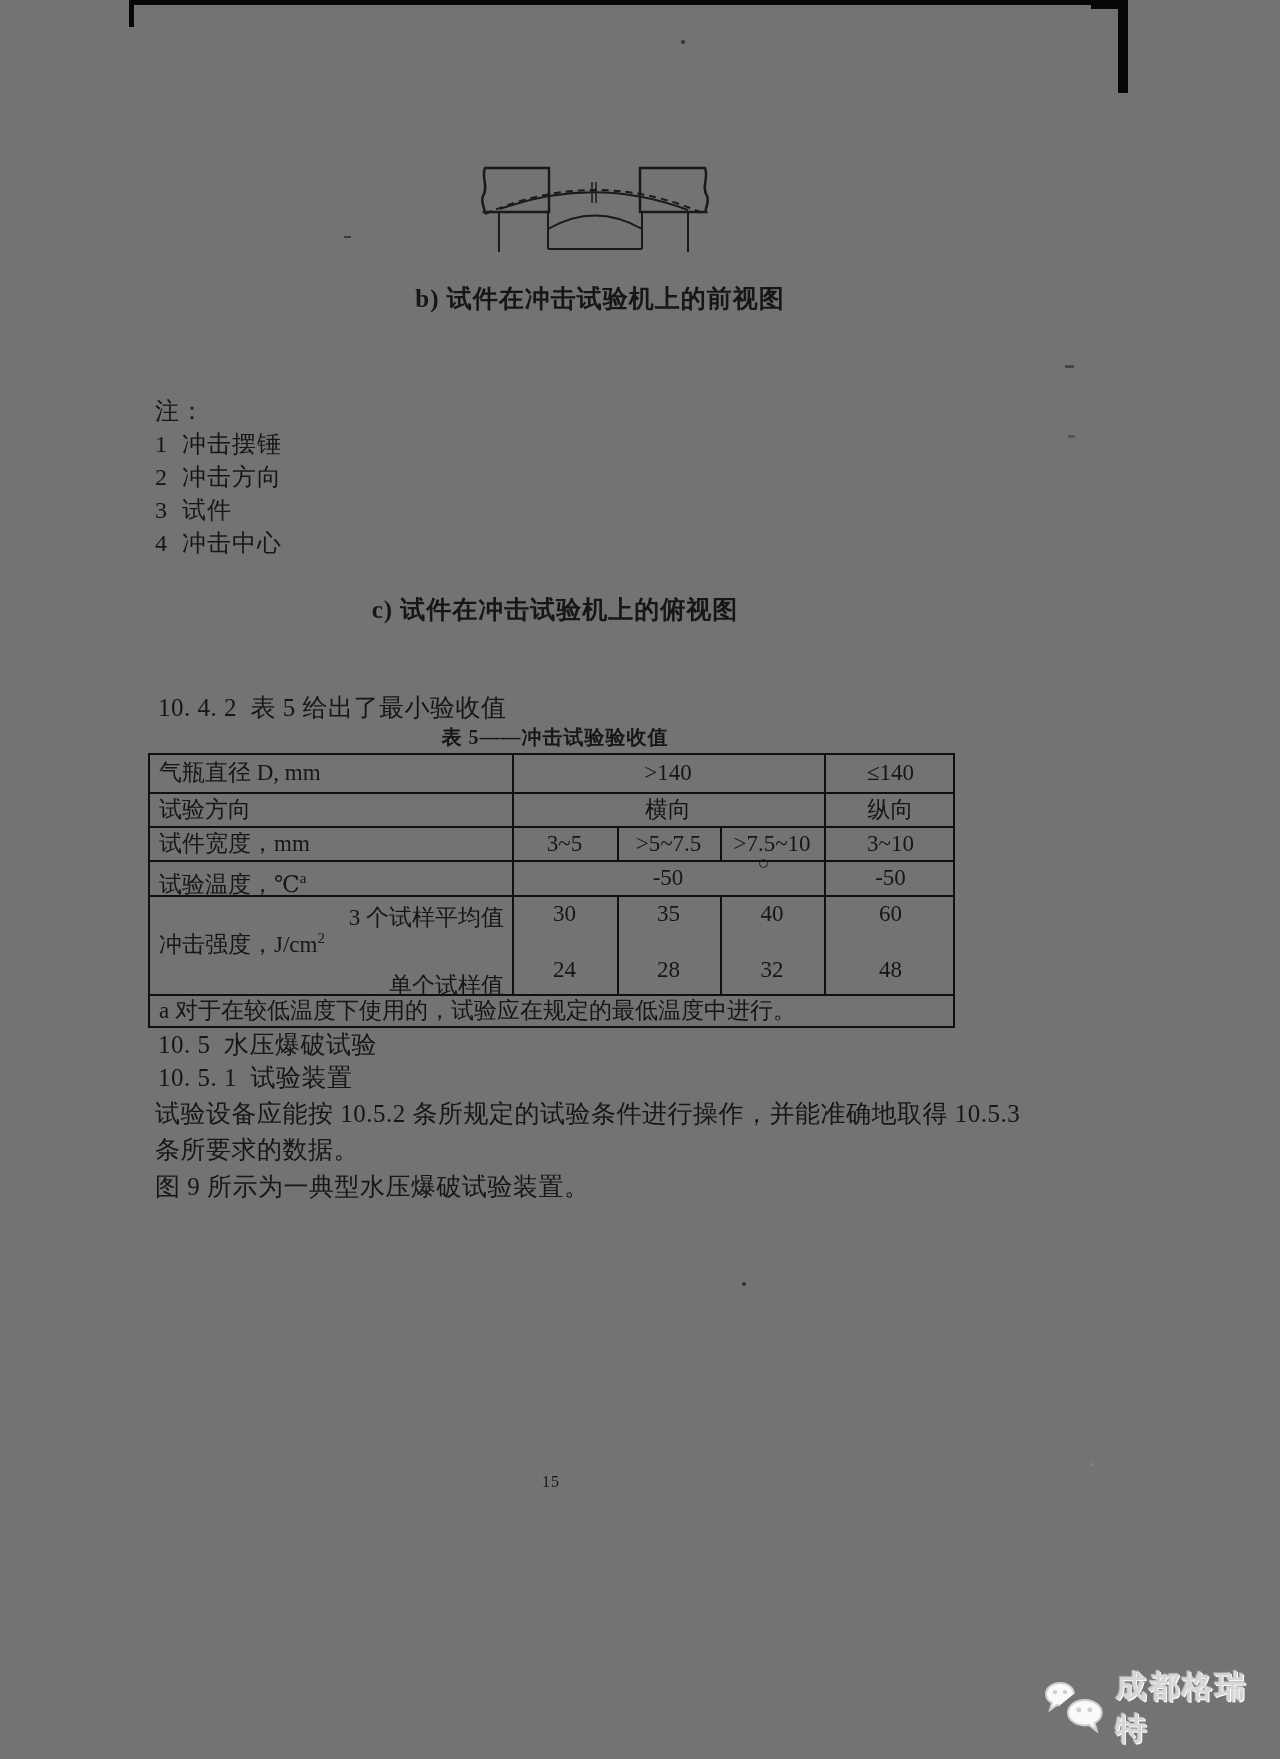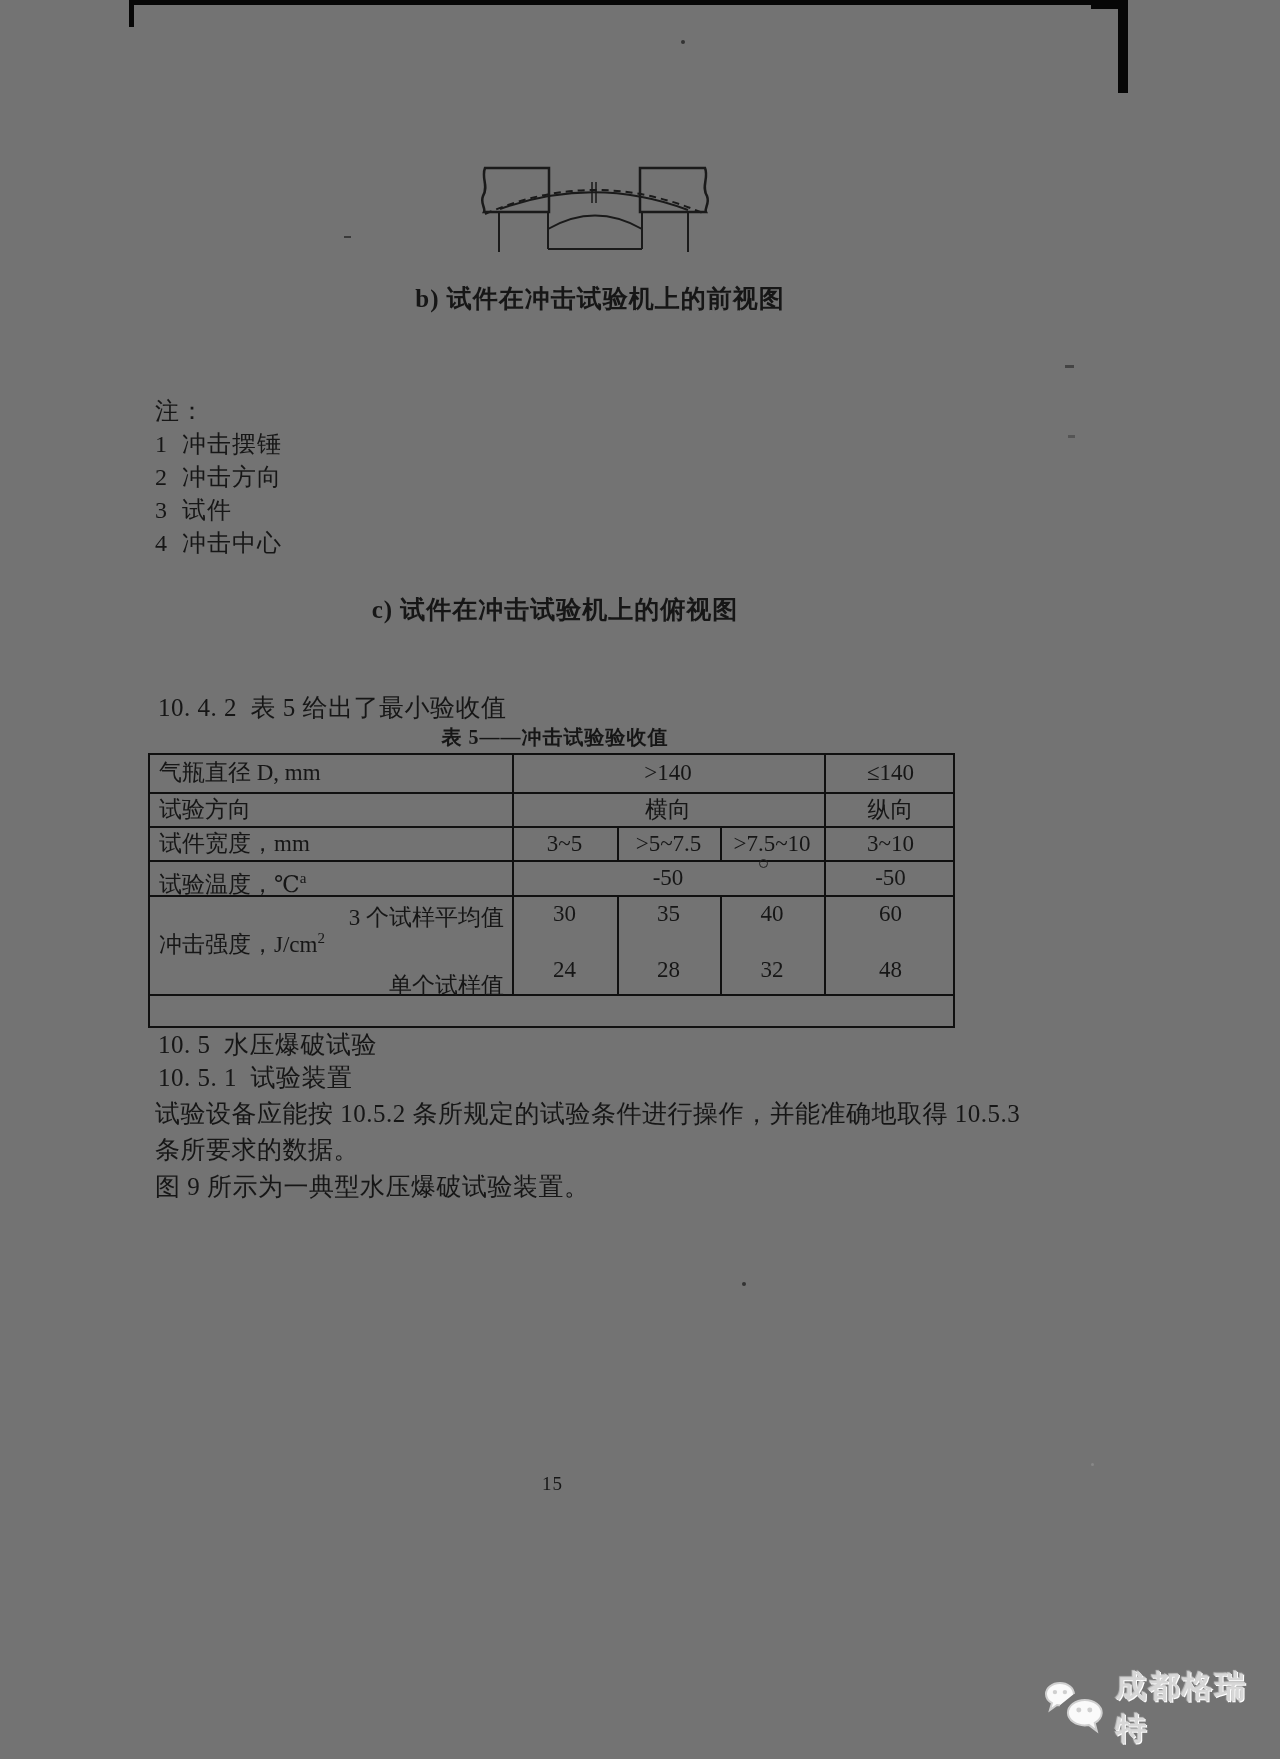--- a/index.html
+++ b/index.html
@@ -31,21 +31,21 @@
   sup{font-size:15px;}
   
   #watermark{
     position:absolute;left:1044px;top:1666px;display:flex;align-items:center;gap:8px;
     color:#d7d7d7;
   }
   #watermark .wm-text{
     font-size:31px;font-weight:bold;letter-spacing:2px;
     text-shadow:1px 1px 0 #ffffff,-1px -1px 1px #c3c3c3;
   }
-  .page-num{font-size:19px;letter-spacing:1px;}
+  .page-num{font-size:16px;letter-spacing:1px;}
 </style>
 </head>
 <body>
 
 <div id="scan-page">
 
   <div class="edge" style="left:129px;top:0;width:999px;height:5px;"></div>
   <div class="edge" style="left:1091px;top:0;width:37px;height:9px;"></div>
   <div class="edge" style="left:1118px;top:0;width:10px;height:93px;"></div>
   <div class="edge" style="left:129px;top:0;width:5px;height:27px;"></div>
@@ -122,20 +122,21 @@
     <div class="cell center" style="left:364px;top:146px;width:101px;height:28px;">30</div>
     <div class="cell center" style="left:469px;top:146px;width:99px;height:28px;">35</div>
     <div class="cell center" style="left:572px;top:146px;width:100px;height:28px;">40</div>
     <div class="cell center" style="left:676px;top:146px;width:129px;height:28px;">60</div>
 
     <div class="cell center" style="left:364px;top:202px;width:101px;height:28px;">24</div>
     <div class="cell center" style="left:469px;top:202px;width:99px;height:28px;">28</div>
     <div class="cell center" style="left:572px;top:202px;width:100px;height:28px;">32</div>
     <div class="cell center" style="left:676px;top:202px;width:129px;height:28px;">48</div>
 
+    <div class="cell cell-label" style="left:0;top:241px;width:803px;height:32px;line-height:30px;">a 对于在较低温度下使用的，试验应在规定的最低温度中进行。</div>
   </div>
 
   <div class="abs body-text pre" style="left:158px;top:1028px;">10. 5  水压爆破试验</div>
   <div class="abs body-text pre" style="left:158px;top:1061px;">10. 5. 1  试验装置</div>
   <div class="abs body-text pre" style="left:155px;top:1097px;">试验设备应能按 10.5.2 条所规定的试验条件进行操作，并能准确地取得 10.5.3</div>
   <div class="abs body-text pre" style="left:155px;top:1133px;">条所要求的数据。</div>
   <div class="abs body-text pre" style="left:155px;top:1170px;">图 9 所示为一典型水压爆破试验装置。</div>
 
   <div class="abs page-num" style="left:542px;top:1473px;">15</div>
 

